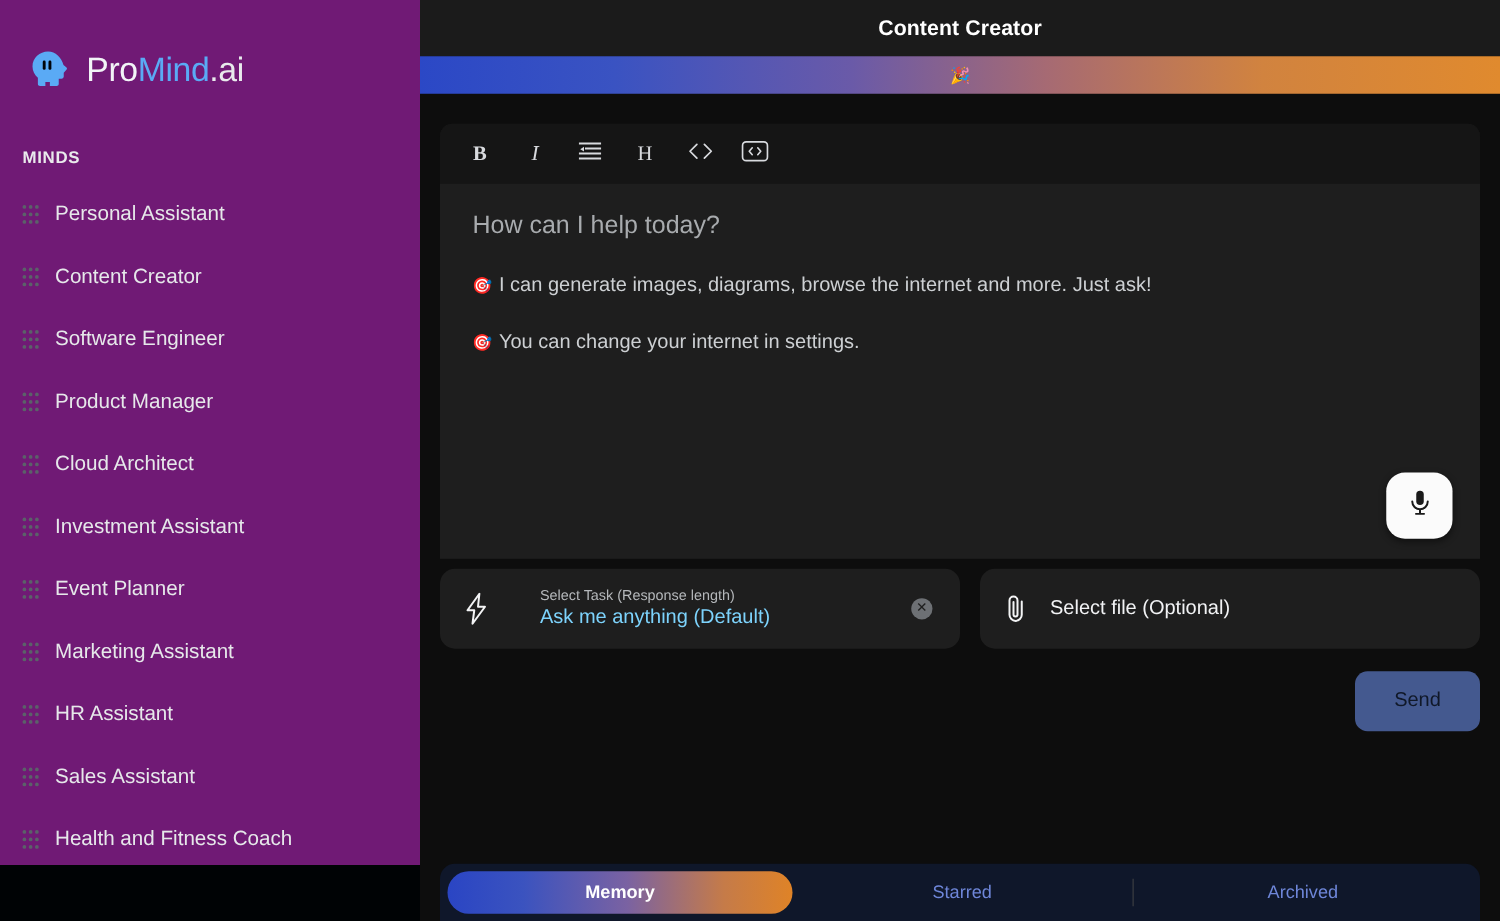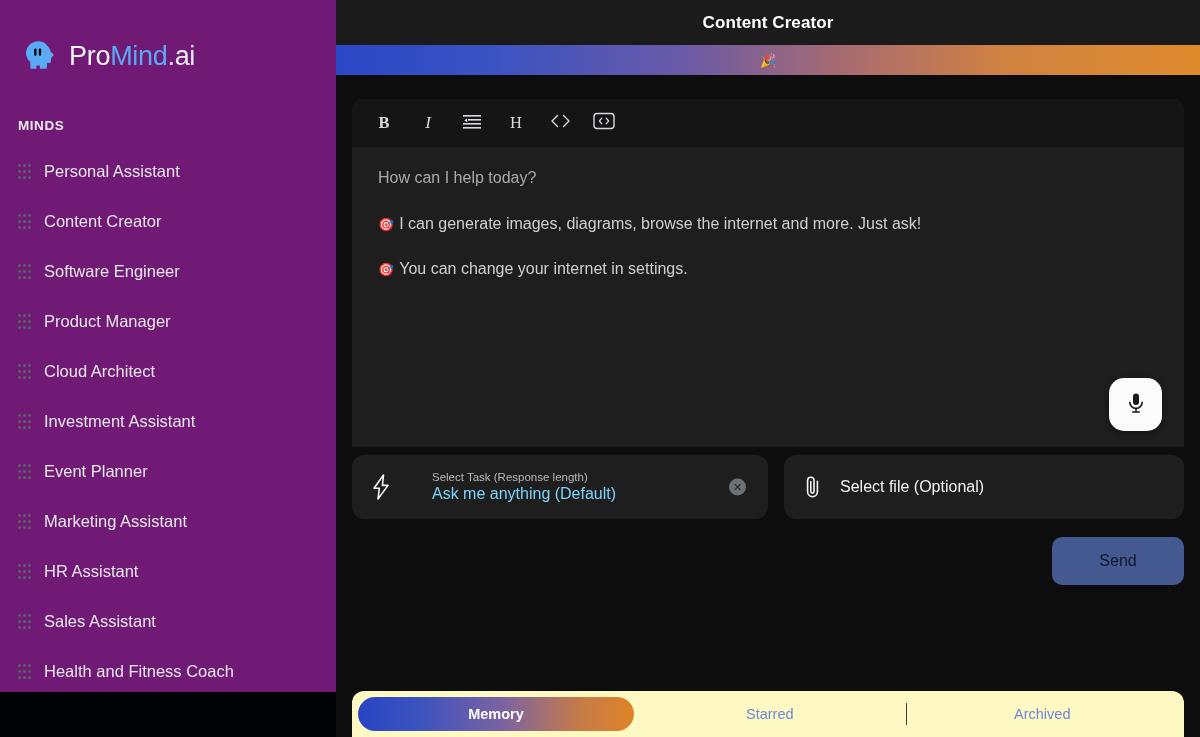--- a/index.html
+++ b/index.html
@@ -103,21 +103,21 @@
   .tool-btn.italic { font-size: 17px; font-style: italic; font-family: "Liberation Serif", serif; }
   .tool-btn.heading { font-size: 16.5px; font-weight: 500; font-family: "Liberation Serif", serif; }
 
   .editor-body {
     background: #1e1e1e;
     min-height: 300px;
     padding: 22px 26px 10px 26px;
     position: relative;
   }
   .placeholder-line {
-    font-size: 16px; color: #a8abae; margin-bottom: 28px;
+    font-size: 20px; color: #a8abae; margin-bottom: 28px;
     font-weight: 400;
   }
   .hint-line {
     font-size: 16px; color: #cdd0d3; margin-bottom: 27px;
     display: flex; align-items: baseline; gap: 5px;
   }
   .hint-emoji { font-size: 13px; }
 
   .mic-btn {
     position: absolute; right: 22px; bottom: 16px;
@@ -152,31 +152,31 @@
     background: #6d7074; color: #1e1e1e;
     display: flex; align-items: center; justify-content: center;
     font-size: 11px; line-height: 1; cursor: pointer;
   }
 
   .send-row {
     display: flex; justify-content: flex-end;
     padding: 18px 16px 0 16px;
   }
   .send-btn {
-    width: 132px; height: 48px; border-radius: 10px;
+    width: 100px; height: 48px; border-radius: 10px;
     background: #44598f; border: none;
     color: #101828; font-size: 16px;
     font-family: "Liberation Sans", sans-serif;
     cursor: pointer;
   }
 
   .bottom-tabs {
     position: absolute; left: 16px; right: 16px; bottom: 0;
     height: 46px;
-    background: #fef9c3;
+    background: #0f172a;
     border-radius: 12px 12px 0 0;
     display: flex; align-items: center;
     padding: 0 6px;
   }
   .tab {
     flex: 1; height: 34px;
     display: flex; align-items: center; justify-content: center;
     font-size: 14.5px; color: #6e86d8; cursor: pointer;
     border-radius: 18px; position: relative;
   }

